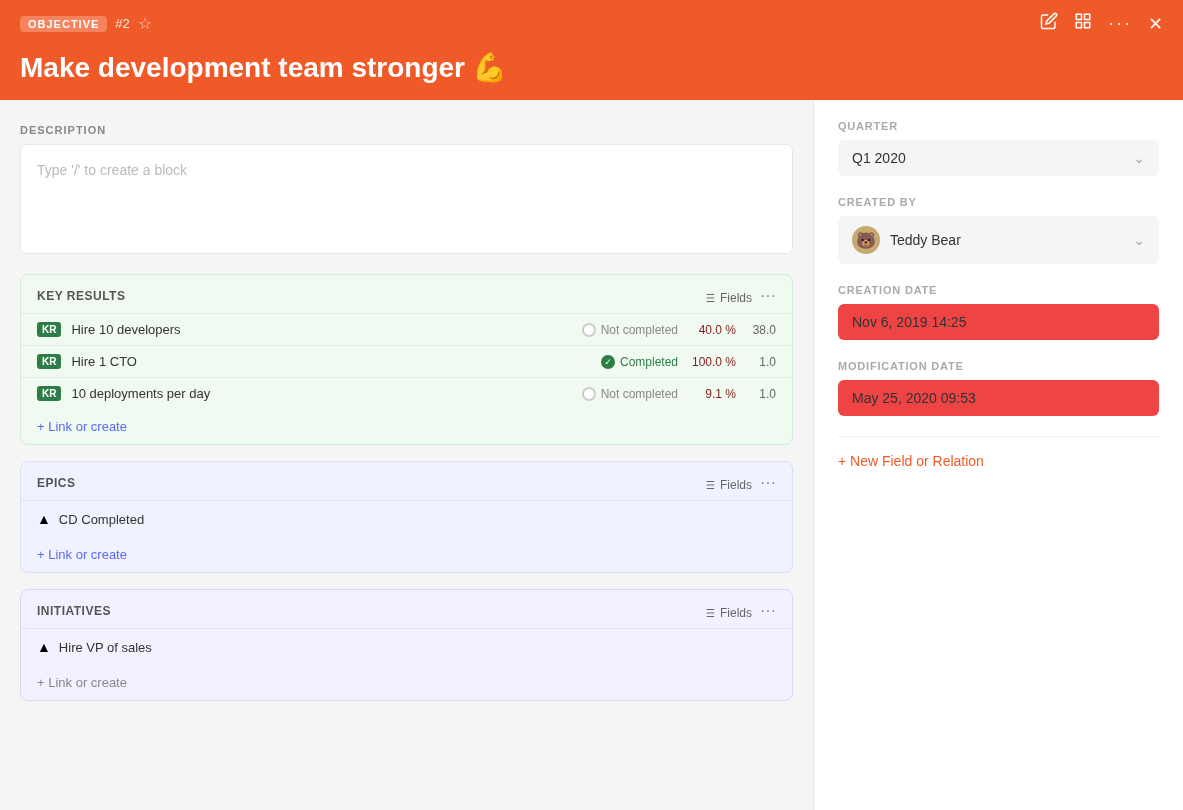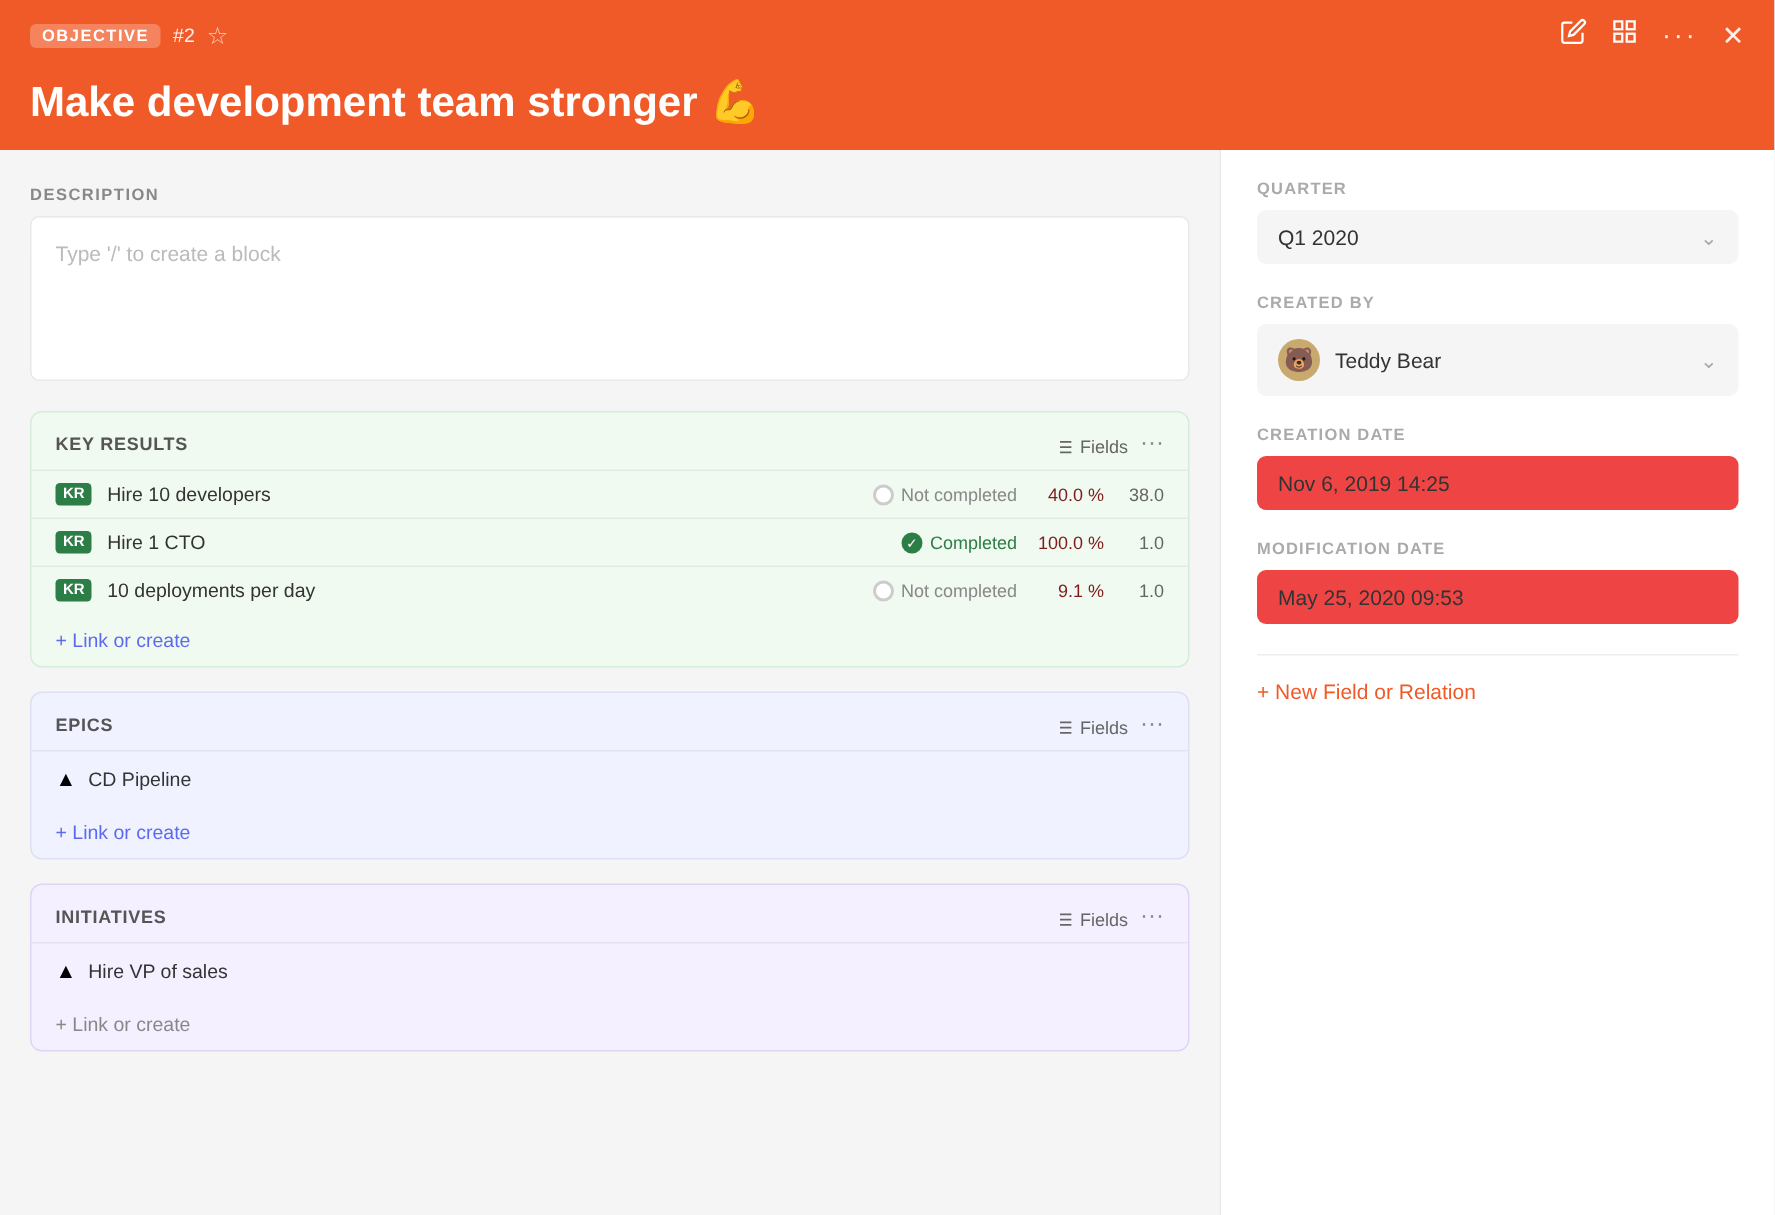--- a/index.html
+++ b/index.html
@@ -392,21 +392,21 @@
                 <line x1="3" y1="12" x2="3.01" y2="12"></line>
                 <line x1="3" y1="18" x2="3.01" y2="18"></line>
               </svg>
             <span>Fields</span>
           </button>
           <button class="more-btn">···</button>
         </div>
       </div>
       <div class="epic-row">
         <span class="epic-icon">▲</span>
-        <span class="epic-name">CD Pipeline</span>
+        <span class="epic-name">CD Completed</span>
       </div>
       <button class="link-or-create">+ Link or create</button>
     </div>
 
     <div class="card card-lavender">
       <div class="card-header">
         <span class="card-title">INITIATIVES</span>
         <div class="card-header-actions">
           <button class="fields-btn">
             <svg width="14" height="14" viewBox="0 0 24 24" fill="none" stroke="#666" stroke-width="2">

